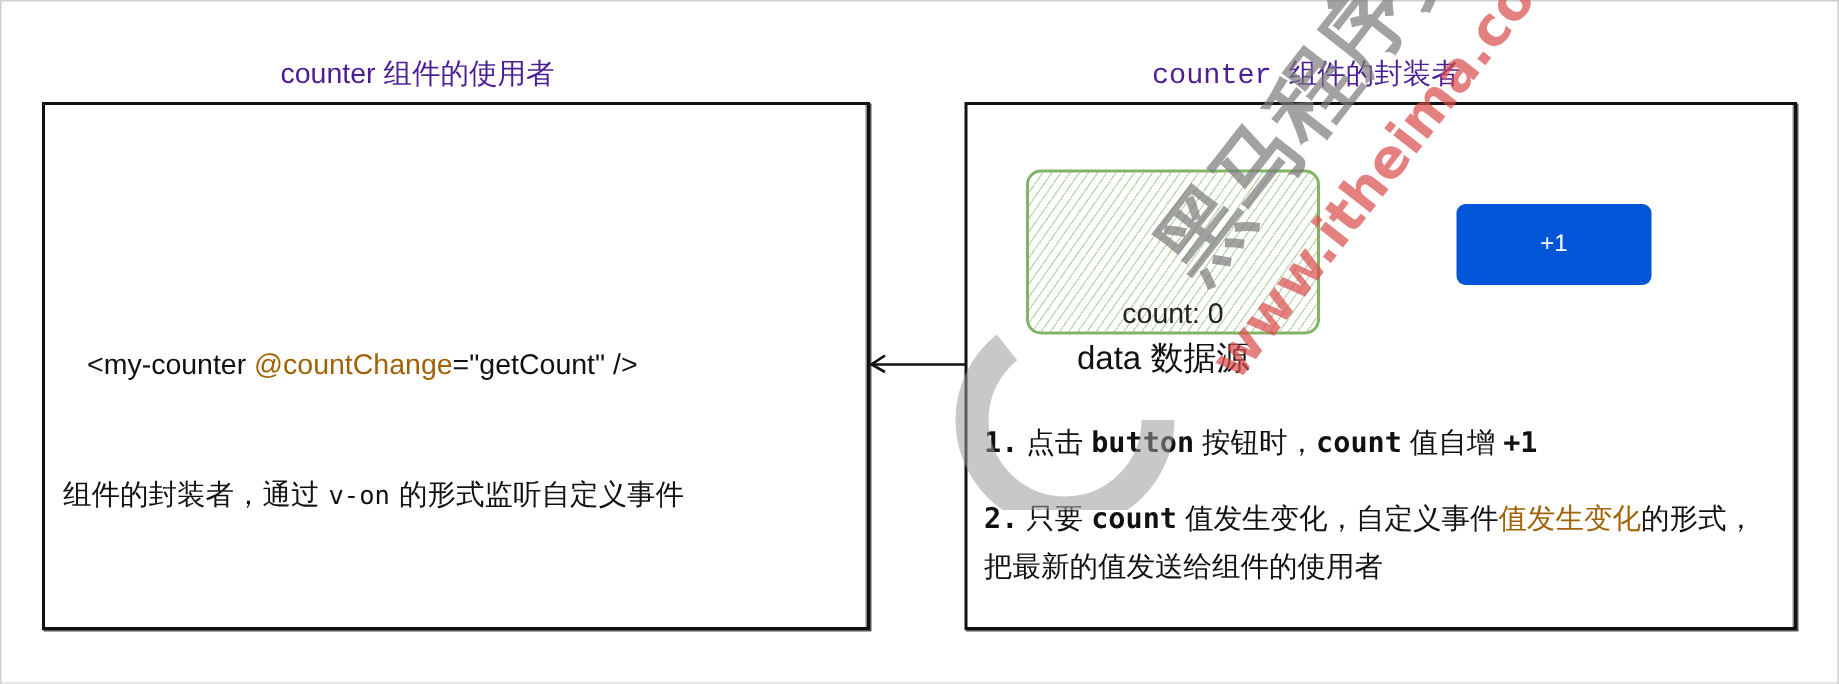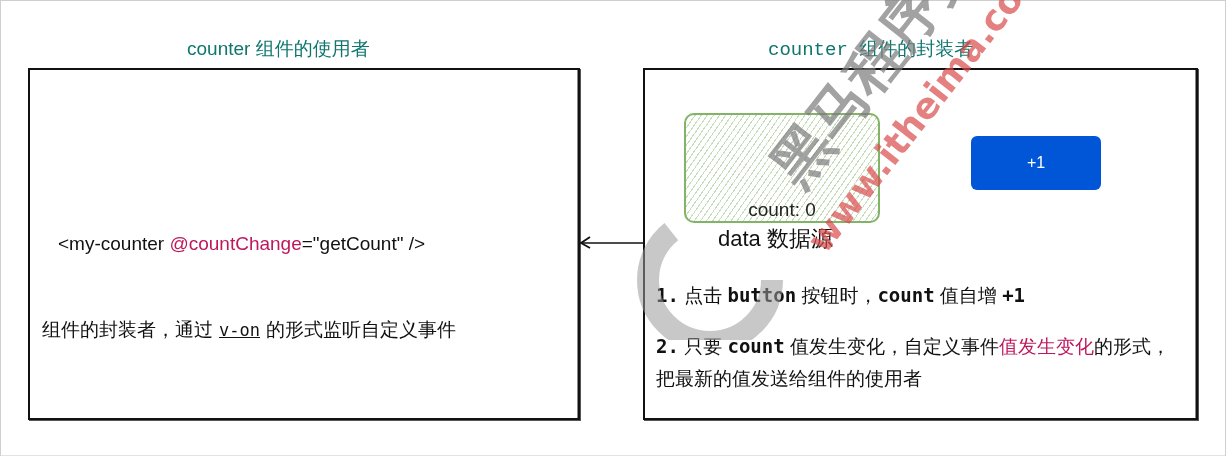--- a/index.html
+++ b/index.html
@@ -1,27 +1,27 @@
 <!DOCTYPE html>
 <html><head>
   <meta charset="utf-8">
   <style>
     html, body { margin: 0; padding: 0; background: #ffffff; }
     body { width: 1226px; height: 456px; position: relative; overflow: hidden; font-family: "Liberation Sans", sans-serif; color: #111; }
     .frame { position: absolute; left: 0; top: 0; width: 1224px; height: 454px; border: 1px solid #cfcfcf; box-sizing: content-box; }
     .frame::after { content: ""; position: absolute; left: 0; right: 0; bottom: -2px; height: 2px; background: #e3e3e3; }
-    .title { position: absolute; font-size: 19px; color: #0f766e; white-space: nowrap; }
+    .title { position: absolute; font-size: 19px; color: #4c1d95; white-space: nowrap; }
     .panel { position: absolute; border: 2px solid #111; box-sizing: border-box; box-shadow: 1px 1px 0 #555, -1px 0 0 #888 inset; }
     .panel-left { left: 28px; top: 68px; width: 552px; height: 352px; }
     .panel-right { left: 643px; top: 68px; width: 555px; height: 352px; }
     .code-line { position: absolute; left: 58px; top: 233px; font-size: 19px; white-space: nowrap; }
-    .red { color: #be185d; }
+    .red { color: #a16207; }
     .mono { font-family: "DejaVu Sans Mono", "Liberation Mono", monospace; }
     .left-desc { position: absolute; left: 42px; top: 317px; font-size: 19px; white-space: nowrap; }
-    .left-desc .mono { font-size: 17px; margin: 0 6px; text-decoration: underline; }
+    .left-desc .mono { font-size: 17px; margin: 0 6px; }
     .data-box { position: absolute; left: 684px; top: 113px; width: 196px; height: 110px; border: 2px solid #82b366; border-radius: 10px; box-sizing: border-box;
       background: repeating-linear-gradient(-55deg, rgba(130,179,102,0.45) 0 1px, transparent 1px 5px); display: flex; align-items: flex-end; justify-content: center; }
     .data-box span { font-size: 19px; color: #222; }
     .data-label { position: absolute; left: 718px; top: 224px; font-size: 22px; white-space: nowrap; }
     .plus-btn { position: absolute; left: 971px; top: 136px; width: 130px; height: 54px; background: #0056d6; border-radius: 6px; color: #fff; font-size: 16px; display: flex; align-items: center; justify-content: center; border: none; }
     .step { position: absolute; left: 656px; font-size: 19px; white-space: nowrap; line-height: 32px; }
     .step .mono { font-size: 19px; font-weight: bold; }
     .step1 { top: 279px; }
     .step2 { top: 330px; width: 530px; white-space: normal; }
     .arrow { position: absolute; left: 578px; top: 234px; }

